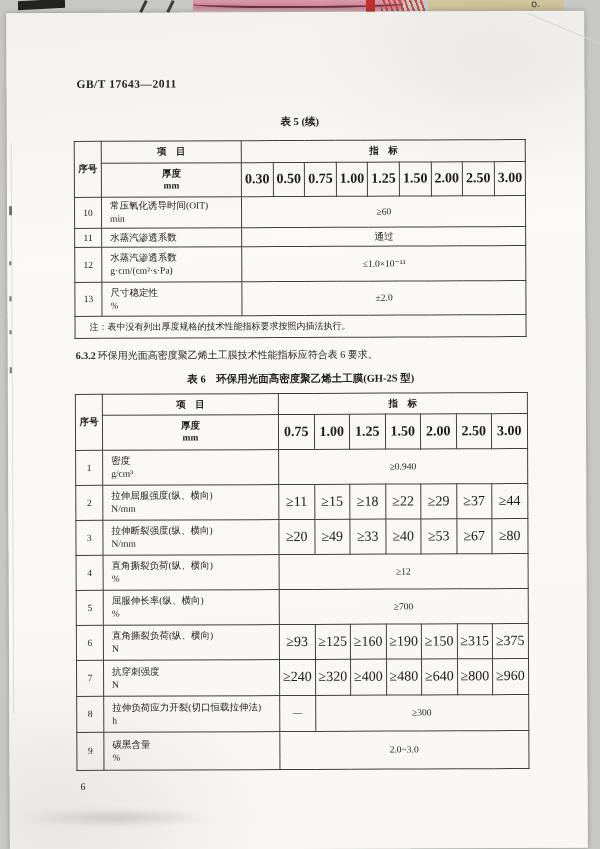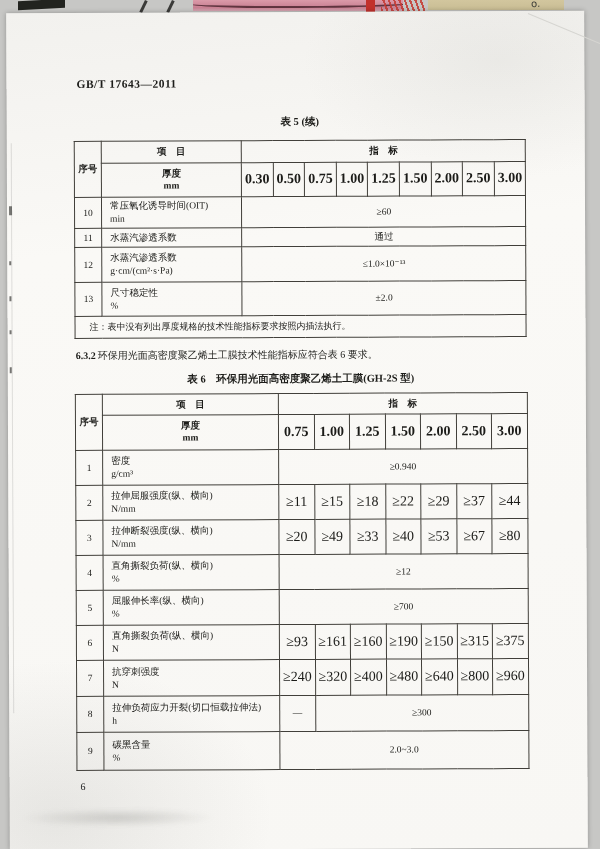--- a/index.html
+++ b/index.html
@@ -261,21 +261,21 @@
           </td>
           <td colspan="7">≥700</td>
         </tr>
         <tr style="height:35px">
           <td>6</td>
           <td class="item-cell">
             <div>直角撕裂负荷(纵、横向)</div>
             <div class="unit-line">N</div>
           </td>
           <td class="num">≥93</td>
-          <td class="num">≥161</td>
+          <td class="num">≥125</td>
           <td class="num">≥160</td>
           <td class="num">≥190</td>
           <td class="num">≥150</td>
           <td class="num">≥315</td>
           <td class="num">≥375</td>
         </tr>
         <tr style="height:36px">
           <td>7</td>
           <td class="item-cell">
             <div>抗穿刺强度</div>

